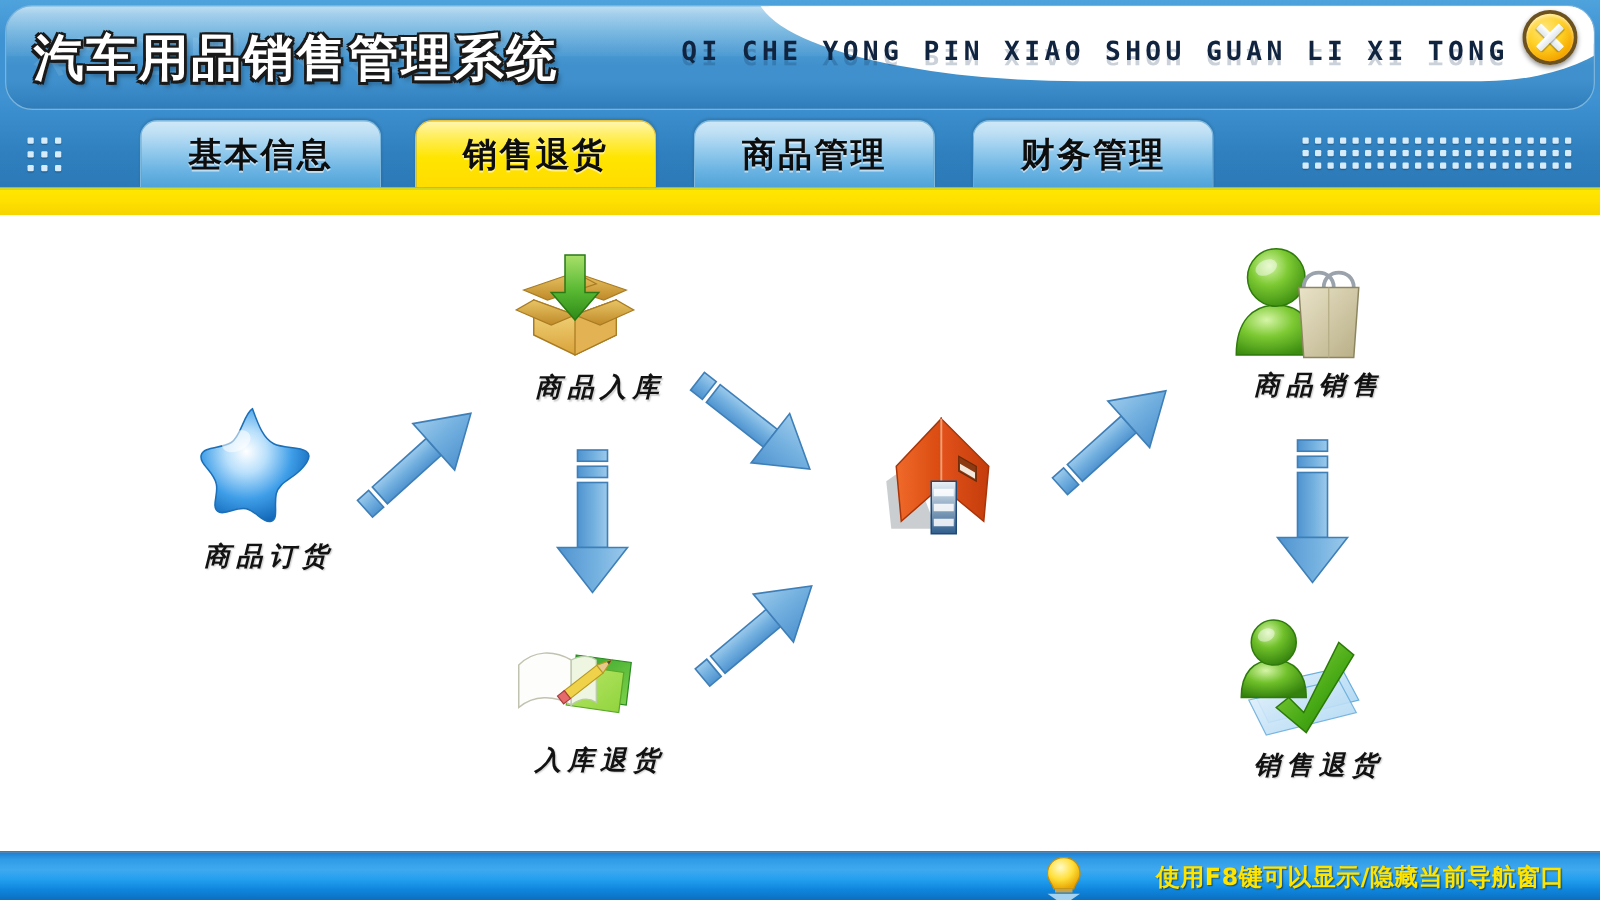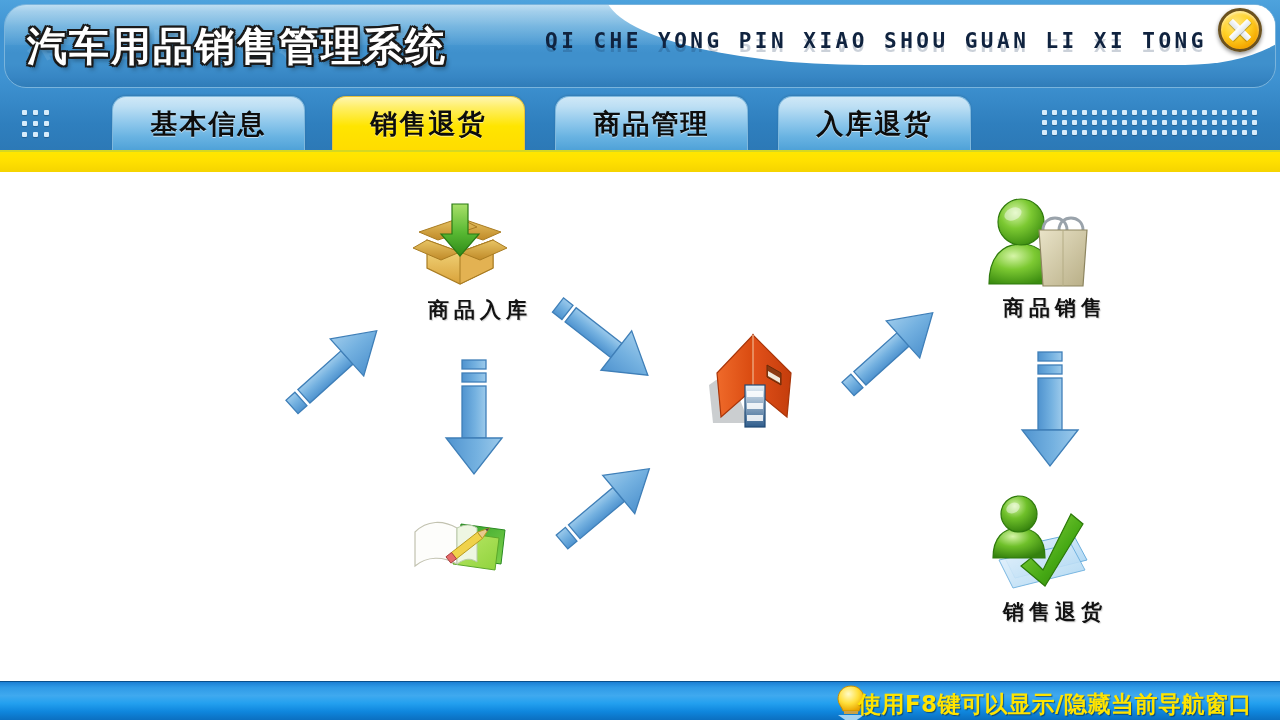--- a/index.html
+++ b/index.html
@@ -153,31 +153,32 @@
     position: absolute; left: 0; top: 172px; width: 1280px; height: 509px;
     background: #ffffff;
   }
   .node { position: absolute; text-align: center; cursor: pointer; }
   .node .icon { display: block; margin: 0 auto; position: relative; }
   .node .cap {
     display: block; margin-top: 4px;
     font-size: 21px; font-weight: bold; letter-spacing: 5px;
     color: #121212; white-space: nowrap;
     text-shadow: 1px 1px 1px rgba(170,170,170,.55);
+    font-style: italic;
   }
 
   
   .statusbar {
     position: absolute; left: 0; bottom: 0; width: 1280px; height: 39px;
     background: linear-gradient(to bottom, #1b7fd4 0%, #2f9ae6 14%, #3fa9ef 36%, #23a0ef 56%, #0f86dd 78%, #0b6fc0 100%);
     border-top: 1px solid #0a4f8c;
   }
   .statusbar .hint {
     position: absolute; right: 28px; top: 7px;
-    font-size: 23px; font-weight: bold; letter-spacing: .5px;
+    font-size: 19px; font-weight: bold; letter-spacing: .5px;
     color: #ffe400;
     text-shadow: 1px 1px 1px rgba(0,0,0,.45);
     white-space: nowrap;
   }
   .bulb { position: absolute; right: 412px; top: 2px; width: 34px; height: 36px; }
 
   svg { display: block; overflow: visible; }
   .arrow-layer { position: absolute; left: 0; top: 0; width: 1280px; height: 509px; pointer-events: none; }
 </style>
 </head>
@@ -286,21 +287,21 @@
       <div class="tab inactive" style="left:112px;width:193px;">
         <span class="tab-label">基本信息</span>
       </div>
       <div class="tab active" style="left:332px;width:193px;">
         <span class="tab-label">销售退货</span>
       </div>
       <div class="tab inactive" style="left:555px;width:193px;">
         <span class="tab-label">商品管理</span>
       </div>
       <div class="tab inactive" style="left:778px;width:193px;">
-        <span class="tab-label">入库退货</span>
+        <span class="tab-label">财务管理</span>
       </div>
     </div>
 
     <div class="yellow-strip"></div>
   </div>
 
   <div class="workspace">
 
     <svg class="arrow-layer" viewBox="0 0 1280 509">
       <defs>
@@ -343,20 +344,42 @@
       </g>
 
       <g transform="translate(1050,180) rotate(90)">
         <rect x="0" y="-12" width="9" height="24" fill="url(#ag)" stroke="#3f7fb8" stroke-width="1.3"></rect>
         <rect x="13" y="-12" width="9" height="24" fill="url(#ag)" stroke="#3f7fb8" stroke-width="1.3"></rect>
         <rect x="26" y="-12" width="52" height="24" fill="url(#ag)" stroke="#3f7fb8" stroke-width="1.3"></rect>
         <polygon points="78,-28 114,0 78,28" fill="url(#ag)" stroke="#3f7fb8" stroke-width="1.3"></polygon>
       </g>
     </svg>
 
+    <div class="node" style="left:145px; top:145px; width:140px;">
+      <span class="icon">
+        <svg width="110" height="110" viewBox="0 0 110 110">
+          <defs>
+            <radialGradient id="starg" cx="42%" cy="38%" r="68%">
+              <stop offset="0%" stop-color="#ffffff"></stop>
+              <stop offset="28%" stop-color="#b9e0fb"></stop>
+              <stop offset="62%" stop-color="#3f9ee8"></stop>
+              <stop offset="100%" stop-color="#0b5fb0"></stop>
+            </radialGradient>
+          </defs>
+          <path d="M57 10 C62 24 66 34 74 38 C82 42 94 40 100 44
+                   C106 48 98 57 92 62 C86 67 78 70 76 78
+                   C74 88 78 98 72 100 C66 102 60 92 52 90
+                   C44 88 34 96 29 92 C24 88 30 78 28 70
+                   C26 60 14 54 16 47 C18 40 32 42 40 37
+                   C48 32 50 14 57 10 Z" fill="url(#starg)" stroke="#1a6fb8" stroke-width="1.2"></path>
+          <ellipse cx="44" cy="36" rx="12" ry="8" fill="#ffffff" opacity=".55" transform="rotate(-25 44 36)"></ellipse>
+        </svg>
+      </span>
+      <span class="cap">商品订货</span>
+    </div>
 
     <div class="node" style="left:405px; top:28px; width:150px;">
       <span class="icon">
         <svg width="110" height="92" viewBox="0 0 110 92">
           <defs>
             <linearGradient id="boxf" x1="0" y1="0" x2="0" y2="1">
               <stop offset="0%" stop-color="#f7e08a"></stop>
                 <stop offset="100%" stop-color="#d9a23a"></stop>
             </linearGradient>
             <linearGradient id="boxs" x1="0" y1="0" x2="0" y2="1">
@@ -406,20 +429,21 @@
           <path d="M52 26 C60 22 66 22 72 26 L72 60 C66 56 60 56 52 62 Z" fill="#eef6e2" stroke="#b9ccaa" stroke-width="1"></path>
 
           <g transform="rotate(-38 62 46)">
             <rect x="46" y="40" width="34" height="8" fill="#f0d24a" stroke="#b89a20" stroke-width=".9"></rect>
             <polygon points="80,40 92,44 80,48" fill="#e8c98d" stroke="#b89a20" stroke-width=".9"></polygon>
             <polygon points="88,42.6 92,44 88,45.4" fill="#4a4a4a"></polygon>
             <rect x="40" y="40" width="7" height="8" fill="#e56a6a" stroke="#a83d3d" stroke-width=".9"></rect>
           </g>
         </svg>
       </span>
+      <span class="cap">入库退货</span>
     </div>
 
     <div class="node" style="left:695px; top:155px; width:150px;">
       <span class="icon">
         <svg width="120" height="115" viewBox="0 0 120 115">
           <defs>
             <linearGradient id="roofL" x1="0" y1="0" x2="1" y2="0">
               <stop offset="0%" stop-color="#ef6a2a"></stop>
                 <stop offset="100%" stop-color="#d94a10"></stop>
             </linearGradient>

